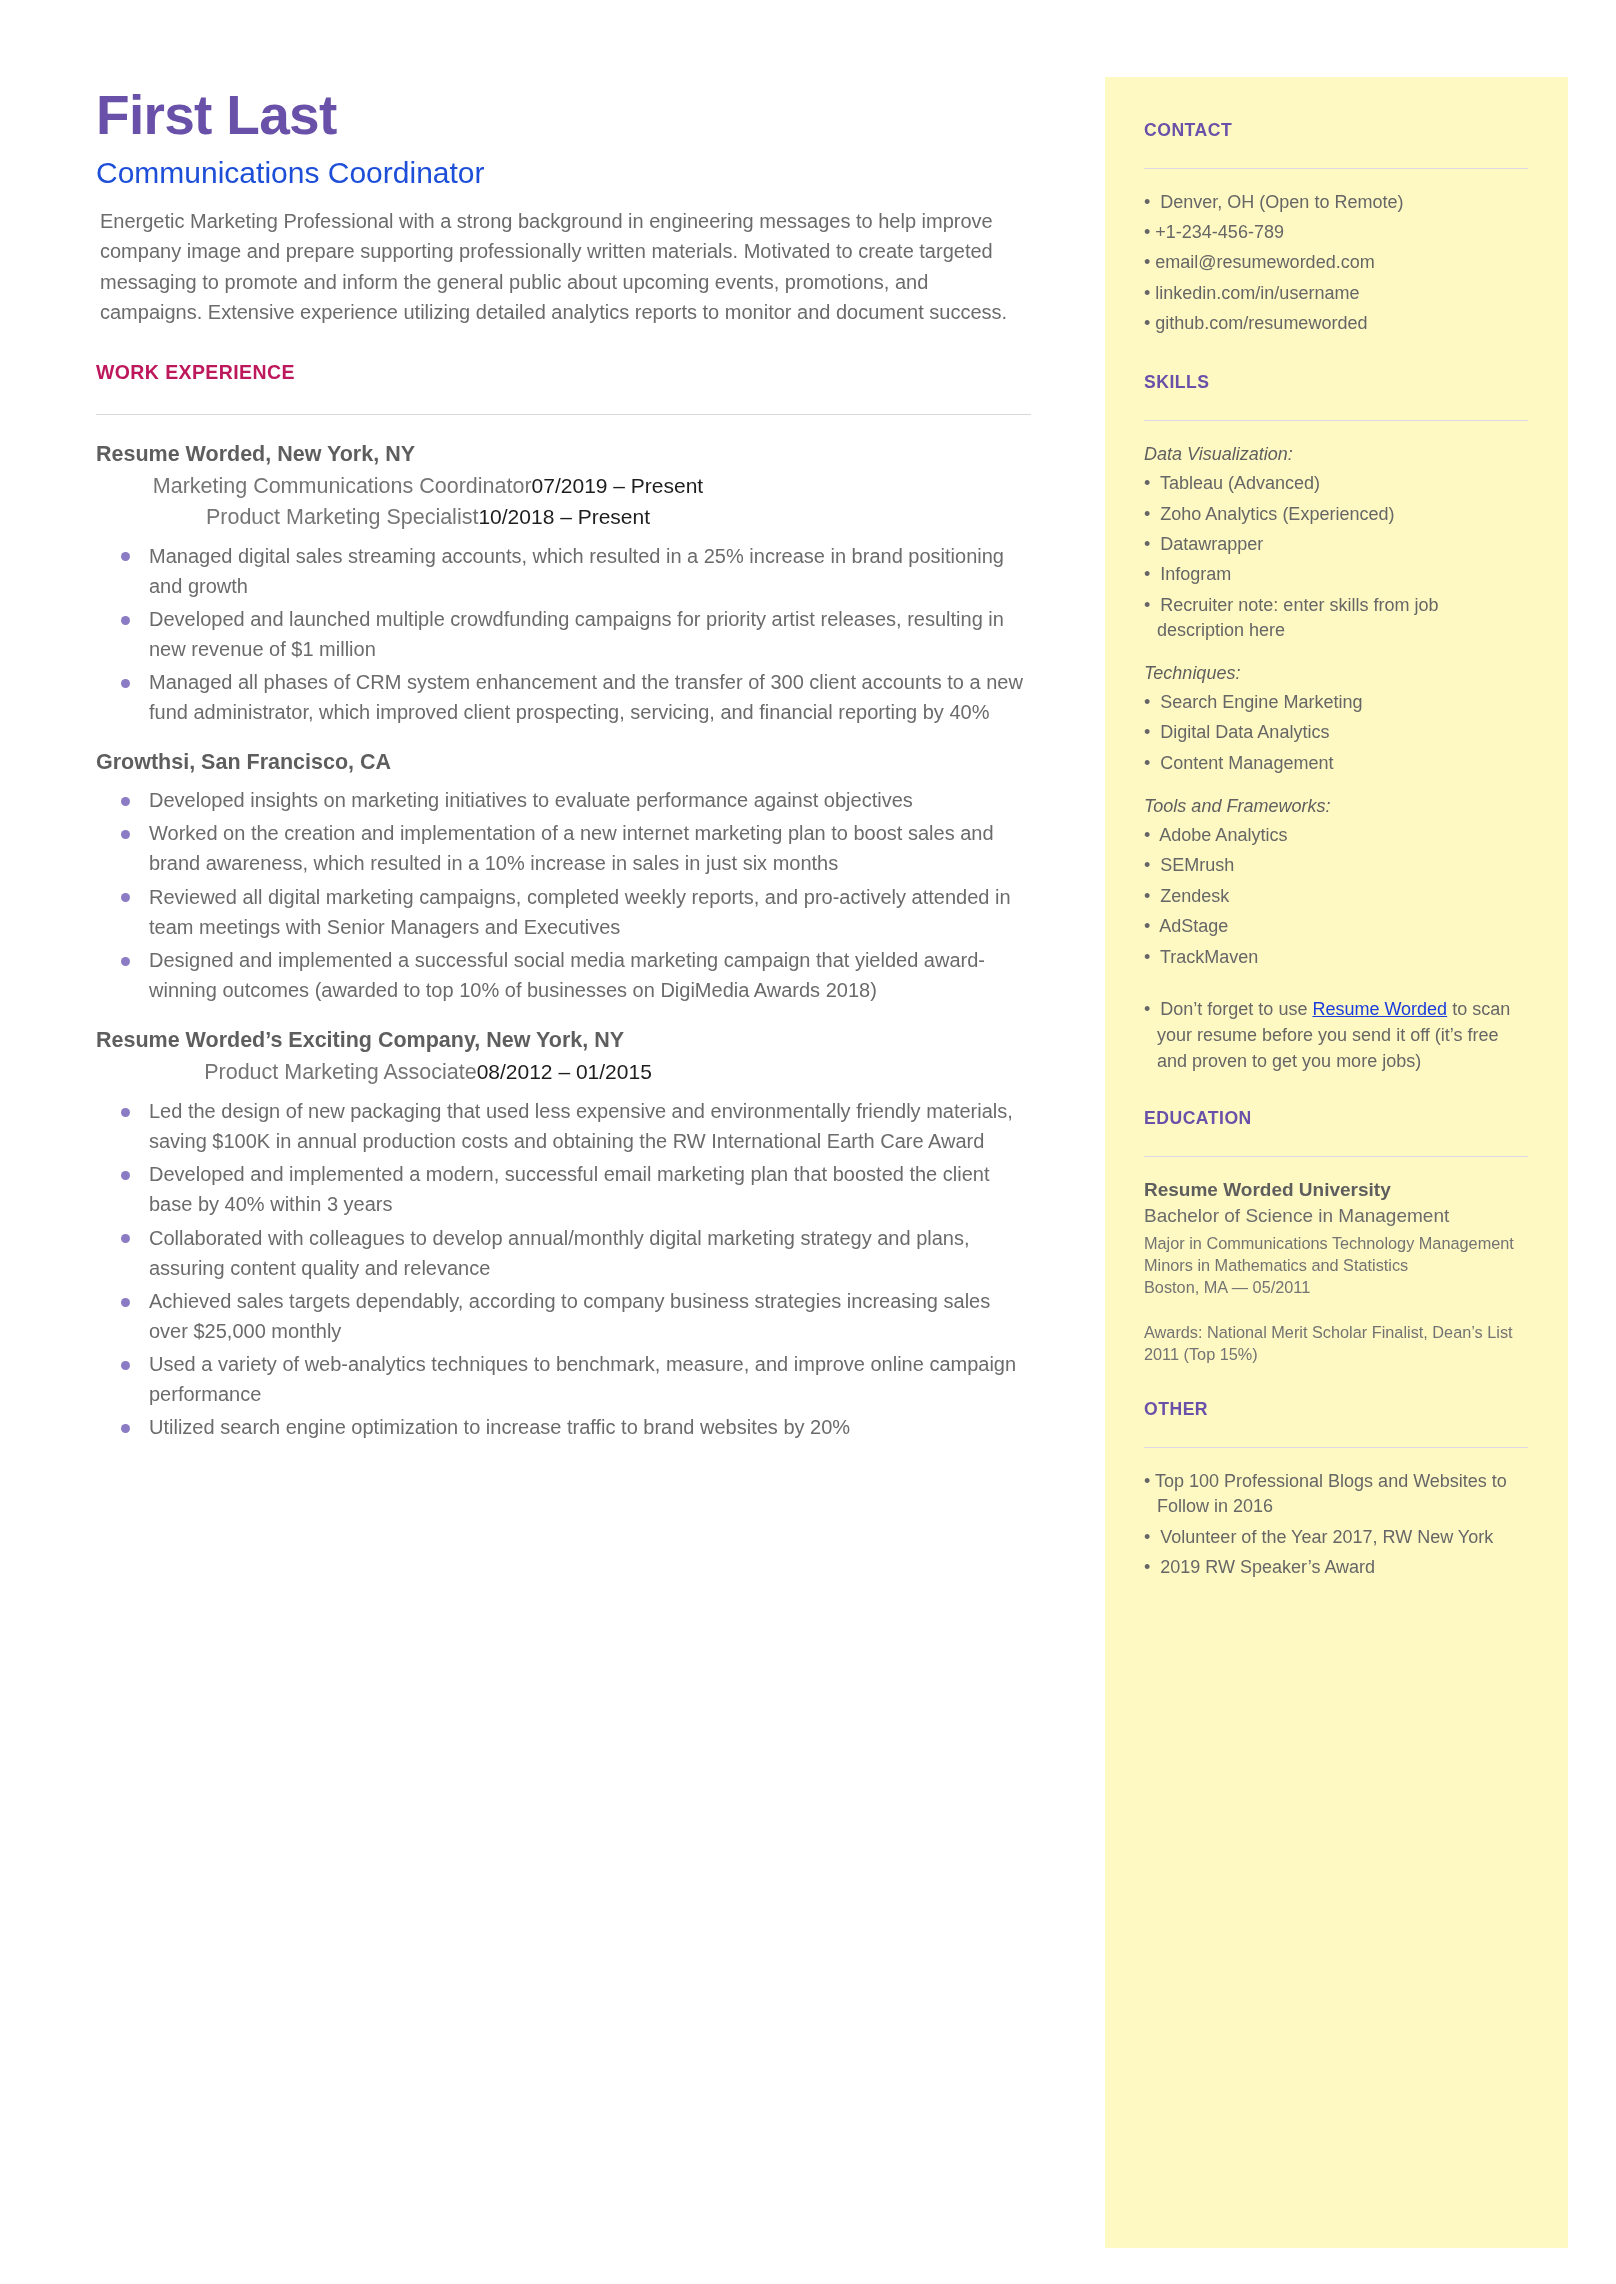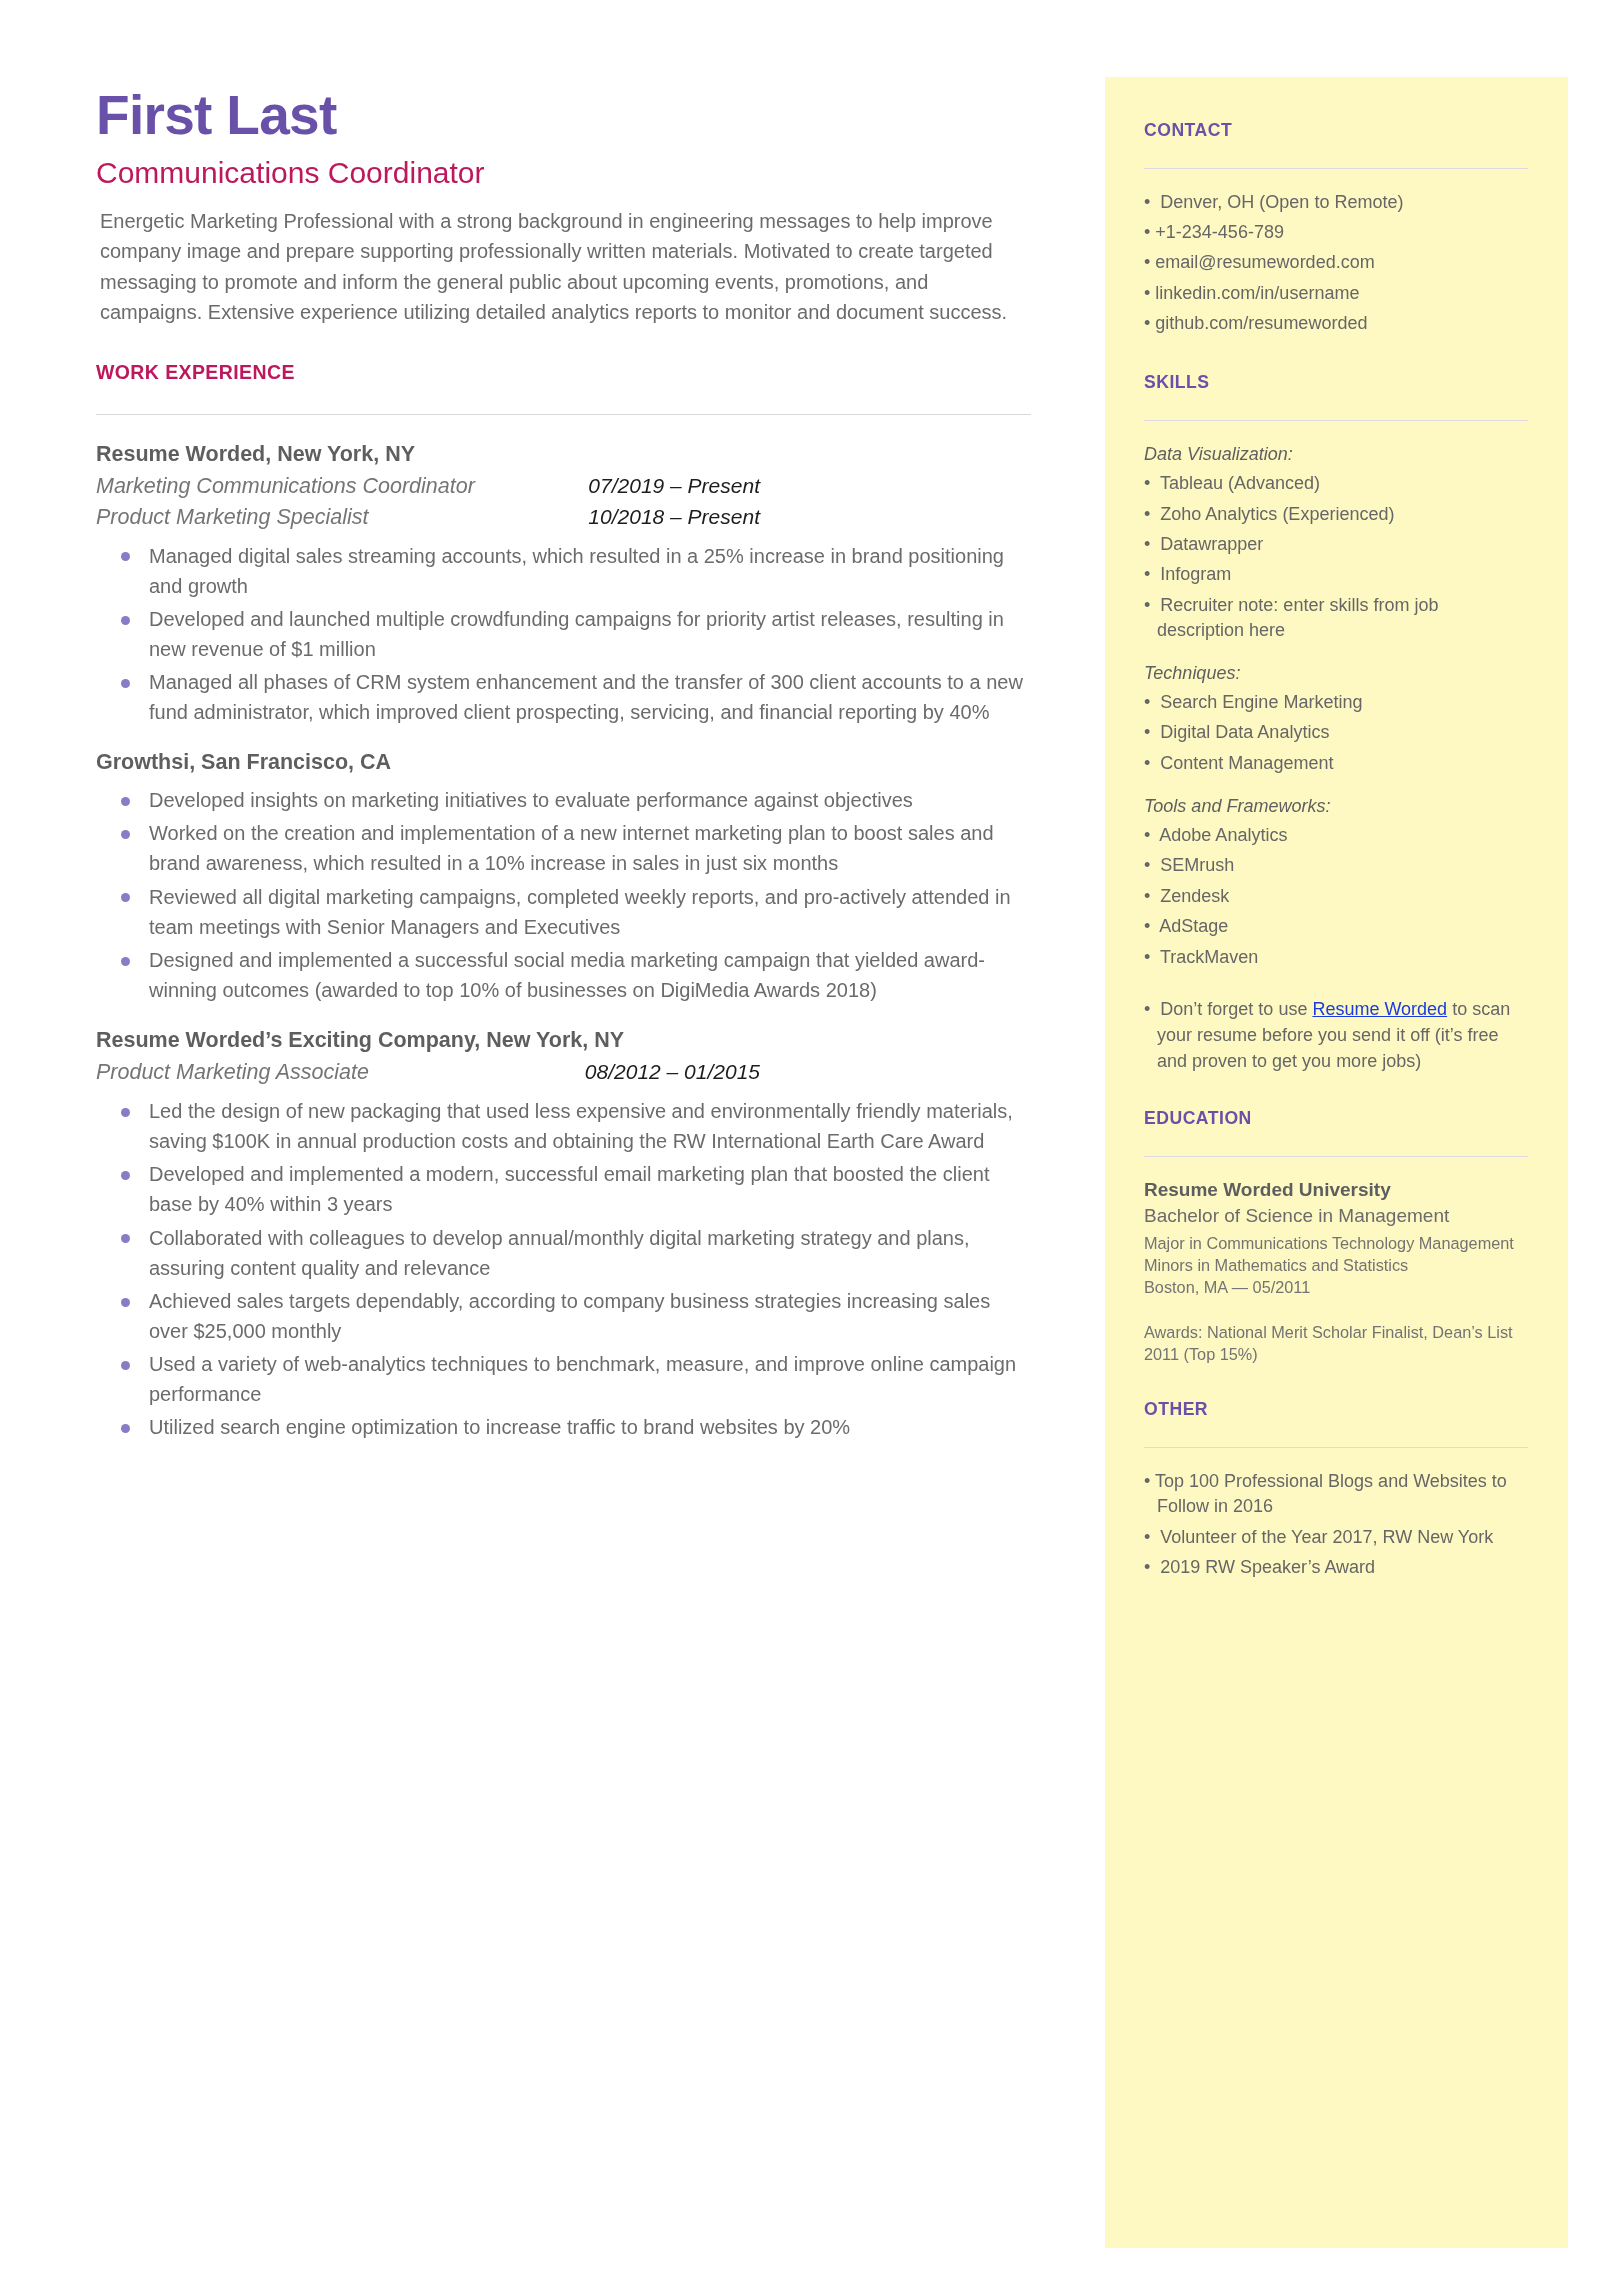--- a/index.html
+++ b/index.html
@@ -47,21 +47,21 @@
     font-size: 55px;
     font-weight: bold;
     color: #6950a8;
     letter-spacing: -0.7px;
     line-height: 1.0;
     margin: 0 0 14.3px 0;
     font-stretch: condensed;
   }
   .job-title-head {
     font-size: 30px;
-    color: #be185d;
+    color: #1d4ed8;
     line-height: 1.05;
     margin: 0 0 17px 0;
     font-weight: 400;
   }
   .summary {
     font-size: 20px;
     color: #6b6b6b;
     line-height: 1.52;
     margin: 0 0 34px 4px;
     width: 918px;
@@ -87,24 +87,23 @@
   .company {
     font-size: 21.5px;
     font-weight: bold;
     color: #5e5e5e;
     margin: 0 0 5.2px 0;
     line-height: 1.25;
   }
   .role-row {
     display: flex;
     align-items: baseline;
-    justify-content: space-between;
+    justify-content: center;
     margin: 0 0 2.6px 0;
     width: 664px;
-    font-style: italic;
   }
   .role {
     font-size: 21.5px;
     color: #757575;
     line-height: 1.3;
     font-weight: 400;
   }
   .dates {
     font-size: 21px;
     color: #1d1d1d;

